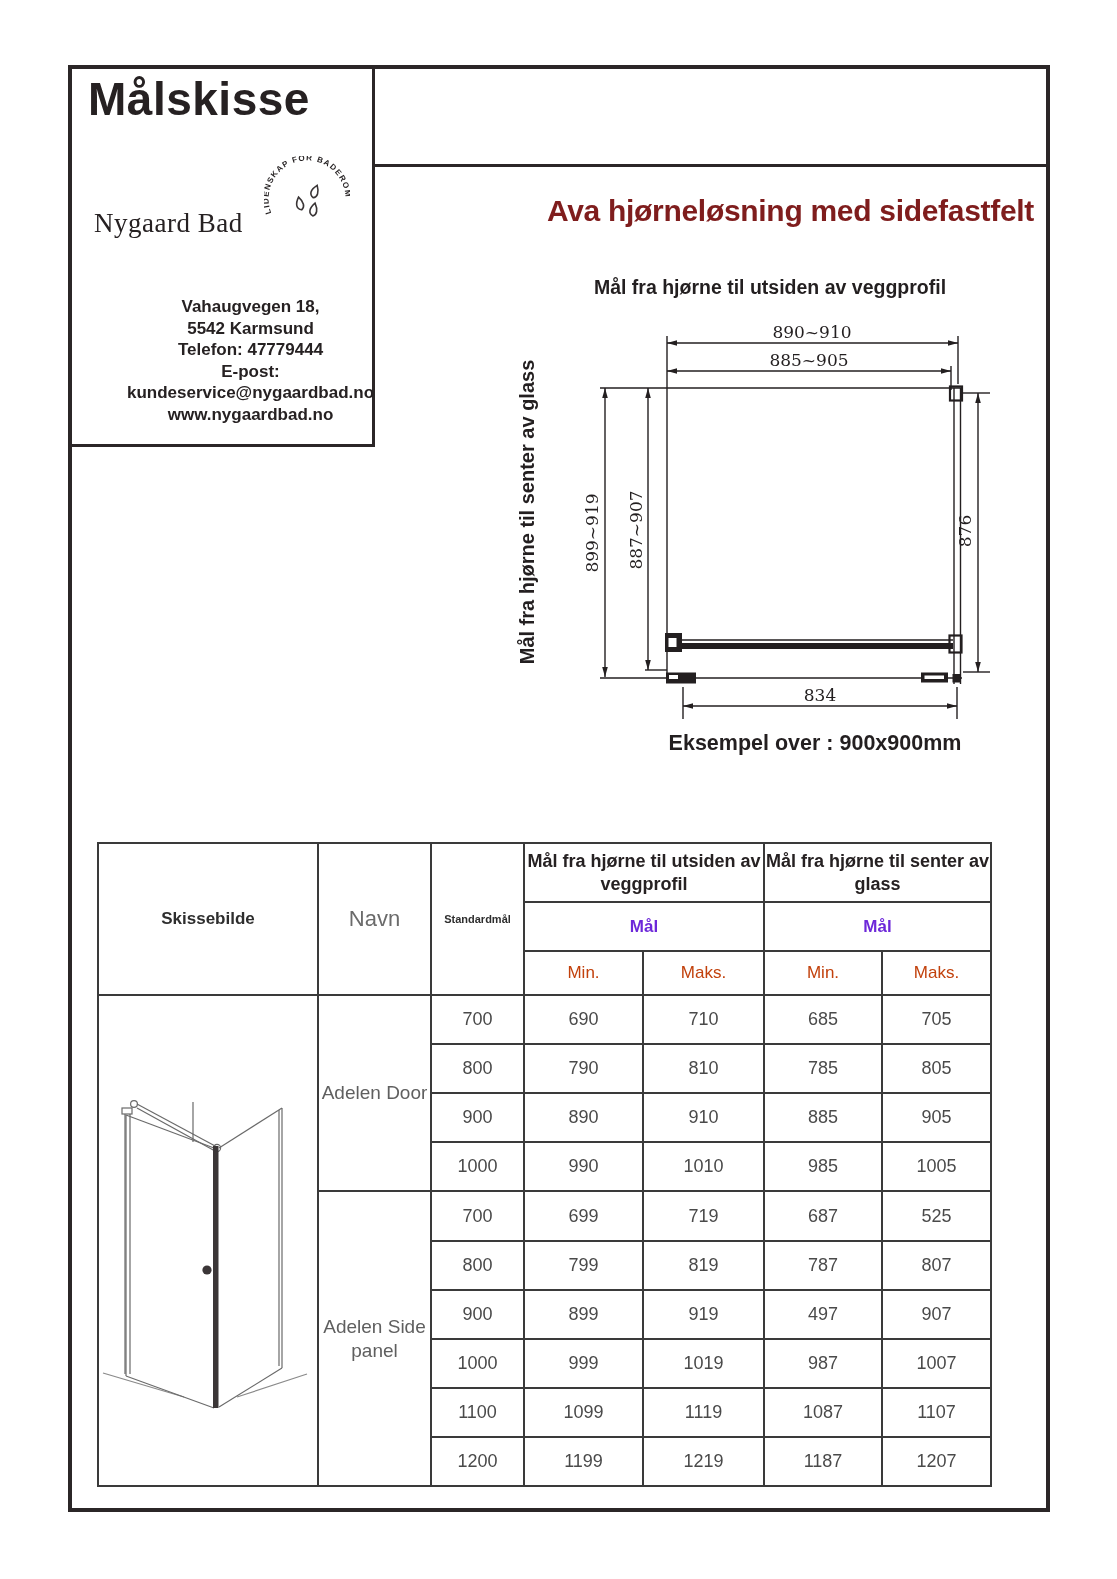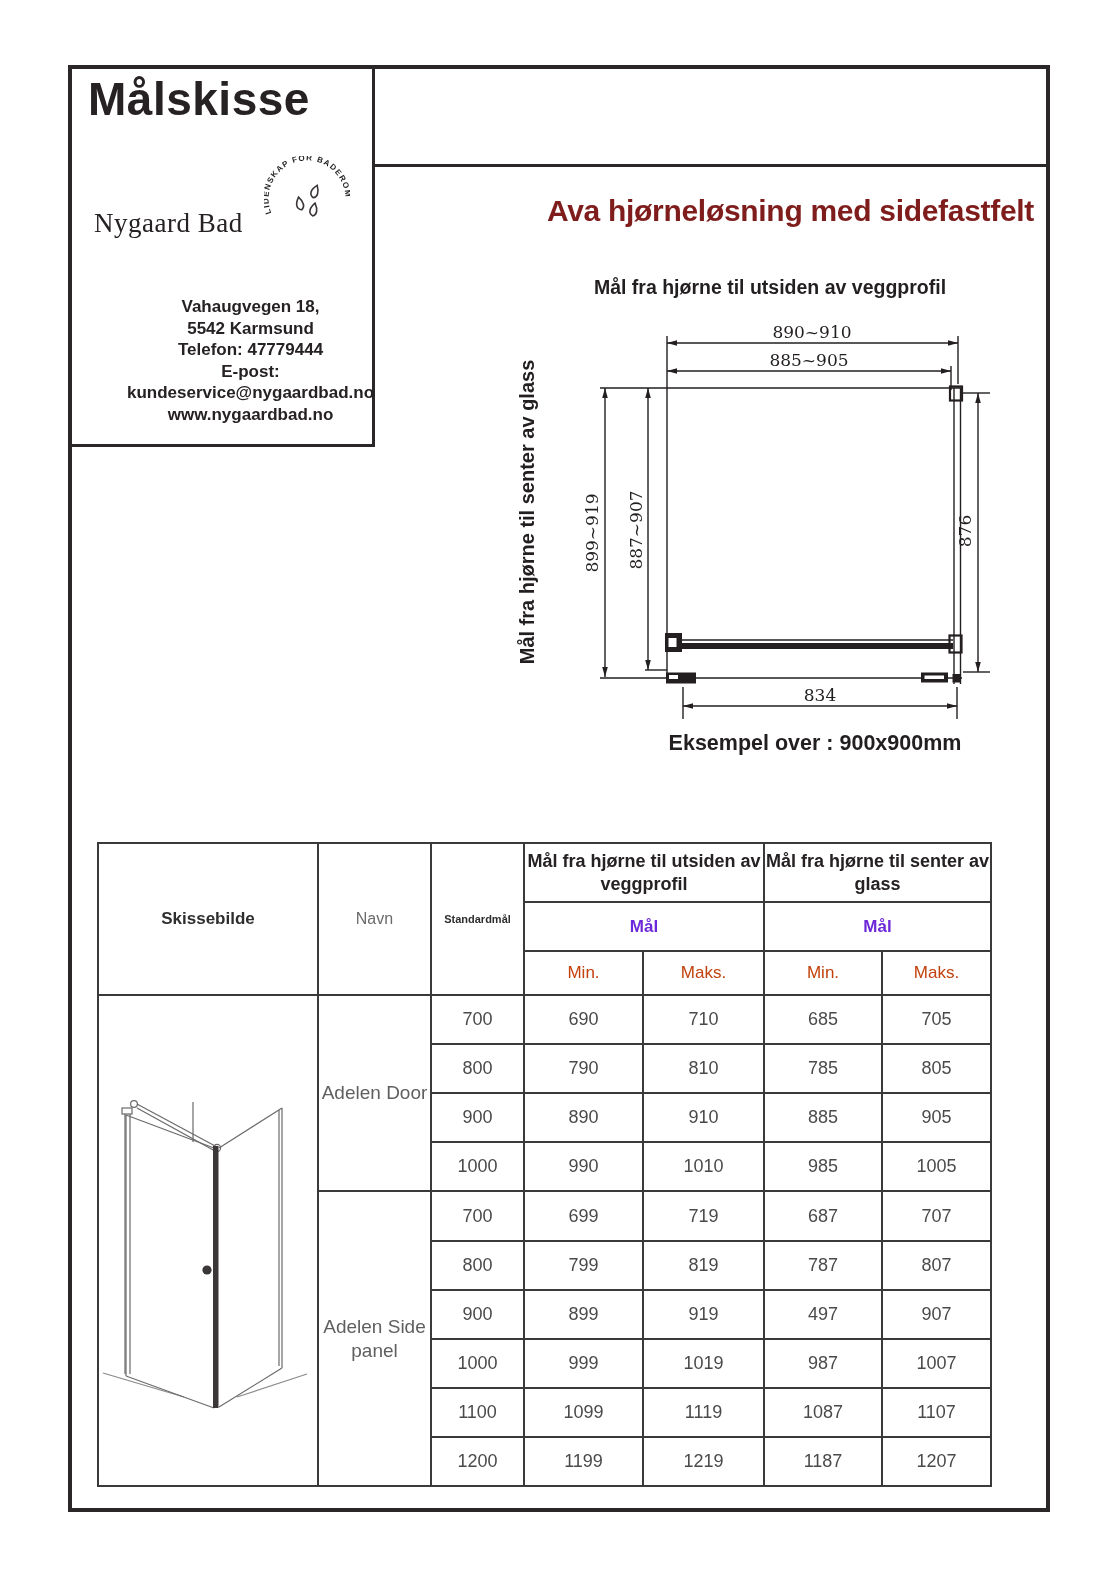--- a/index.html
+++ b/index.html
@@ -19,21 +19,21 @@
 
   
   .top-rule{left:372px;top:164px;width:678px;height:3px;background:#2b2627;}
 
   .product-title{left:375px;top:194px;width:675px;text-align:center;font-size:30px;font-weight:700;letter-spacing:-.3px;color:#7f1d1d;padding-left:60px;margin-left:48px;}
 
   
   table.dim{position:absolute;left:97px;top:842px;width:893px;border-collapse:collapse;table-layout:fixed;background:#fff;}
   table.dim td,table.dim th{border:2px solid #3a3a3a;text-align:center;vertical-align:middle;padding:0;overflow:hidden;}
   th.colhead{font-size:17px;font-weight:700;color:#2e2e2e;}
-  th.navnhead{font-weight:400;color:#6b6b6b;font-size:16px;}
+  th.navnhead{font-weight:400;color:#6b6b6b;font-size:22px;}
   th.stdhead{font-size:11px;margin-left:40px;}
   th.group{font-size:18px;font-weight:700;text-align:left;padding:4px 6px 4px 9px;line-height:1.25;color:#262122;}
   th.sub{font-size:17px;font-weight:700;color:#6d28d9;}
   th.minmax{font-size:17px;font-weight:400;color:#c2410c;}
   td.num{font-size:18px;color:#4a4a4a;}
   td.navn{font-size:19px;color:#5f5f5f;line-height:1.25;}
   td.sketchcell{vertical-align:top;}
 
   svg text{font-family:"DejaVu Serif",serif;fill:#231f20;}
   svg text.sans{font-family:"Liberation Sans",sans-serif;font-weight:700;}
@@ -235,21 +235,21 @@
     <td class="num">1010</td>
     <td class="num">985</td>
     <td class="num">1005</td>
   </tr>
   <tr style="height:49px">
     <td class="navn" rowspan="6">Adelen Side panel</td>
     <td class="num">700</td>
     <td class="num">699</td>
     <td class="num">719</td>
     <td class="num">687</td>
-    <td class="num">707</td>
+    <td class="num">525</td>
   </tr>
   <tr style="height:49px">
     <td class="num">800</td>
     <td class="num">799</td>
     <td class="num">819</td>
     <td class="num">787</td>
     <td class="num">807</td>
   </tr>
   <tr style="height:49px">
     <td class="num">900</td>

